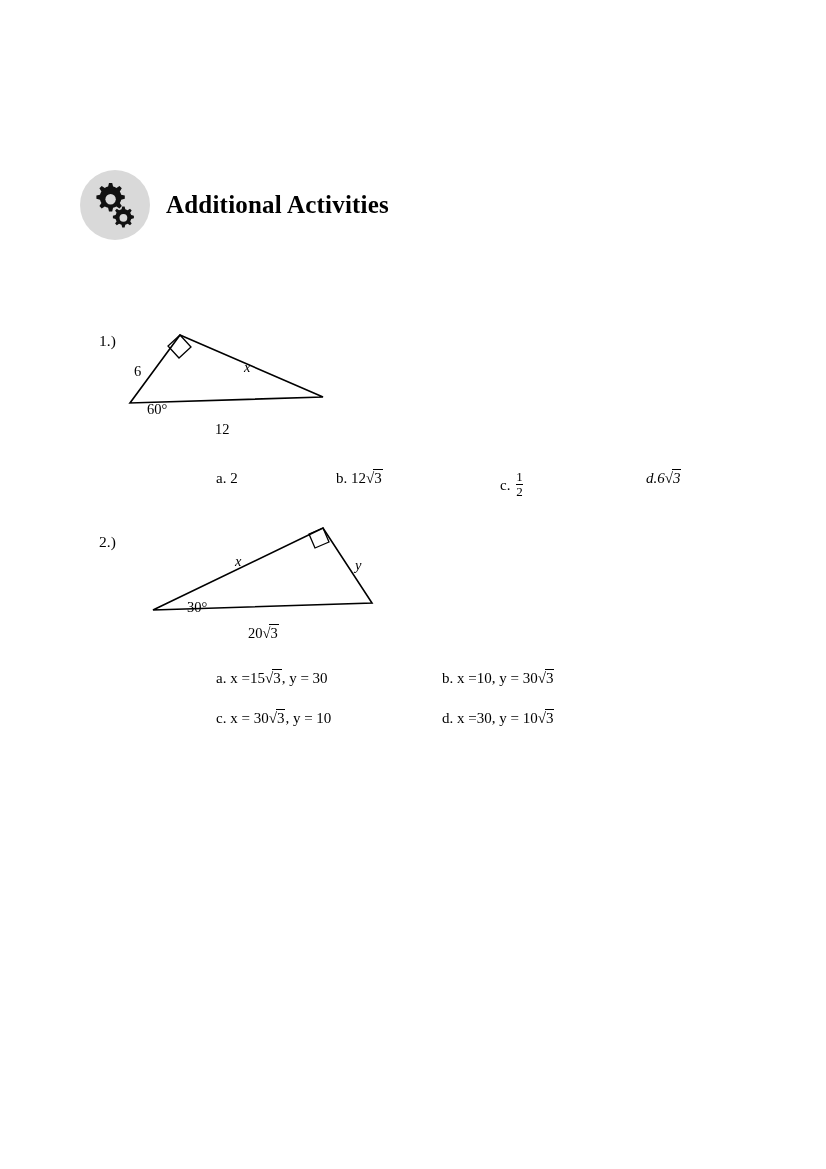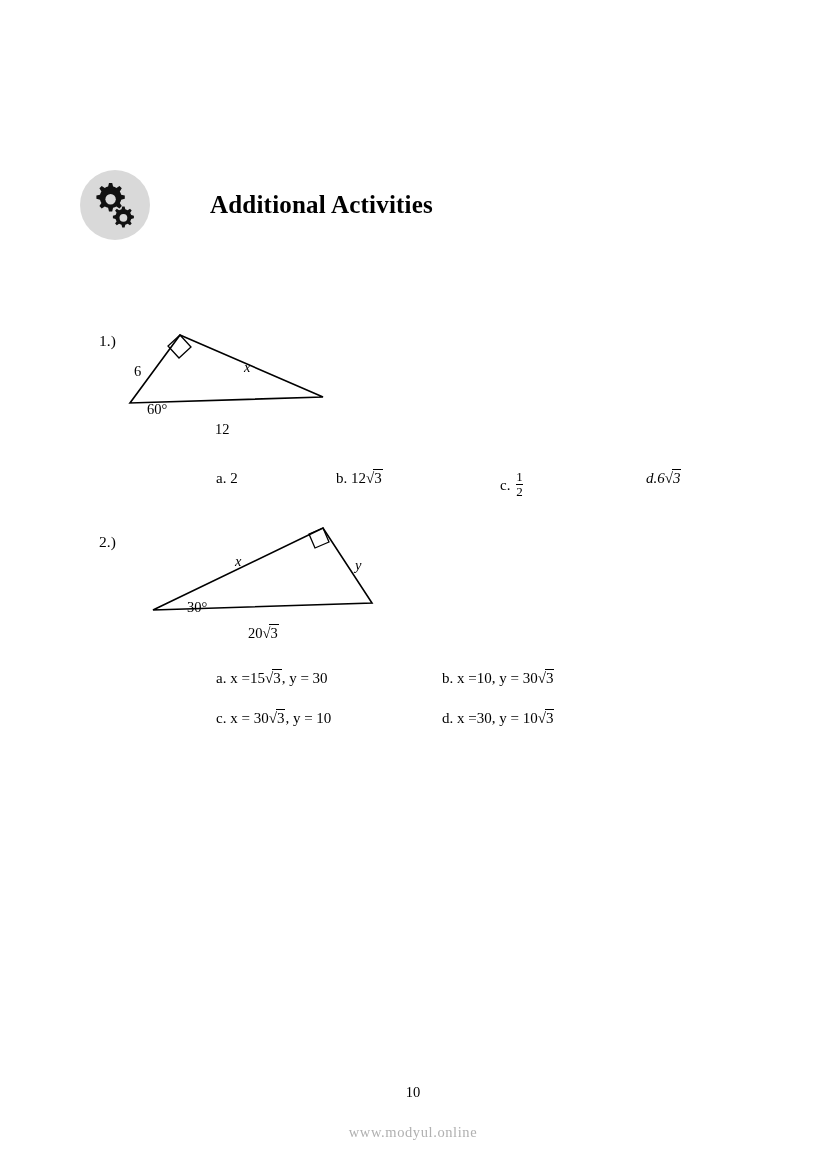--- a/index.html
+++ b/index.html
@@ -24,21 +24,20 @@
     background: #fff;
   }
 
   
   .section-header {
     position: absolute;
     left: 80px;
     top: 170px;
     display: flex;
     align-items: center;
-    gap: 44px;
   }
   .gear-badge {
     width: 70px;
     height: 70px;
     border-radius: 50%;
     background: #d9d9d9;
     position: relative;
     flex: 0 0 auto;
   }
   .gear-badge svg {
@@ -234,16 +233,14 @@
   <div class="choice c2c">
     <span>c.</span>
     <span>x = 30</span><span class="rad">√<span class="radicand">3</span></span><span>, y = 10</span>
   </div>
 
   <div class="choice c2d">
     <span>d.</span>
     <span>x =30, y = 10</span><span class="rad">√<span class="radicand">3</span></span><span></span>
   </div>
 
-  <div class="page-number">10</div>
-  <div class="watermark">www.modyul.online</div>
 
 </div>
 
 </body></html>

